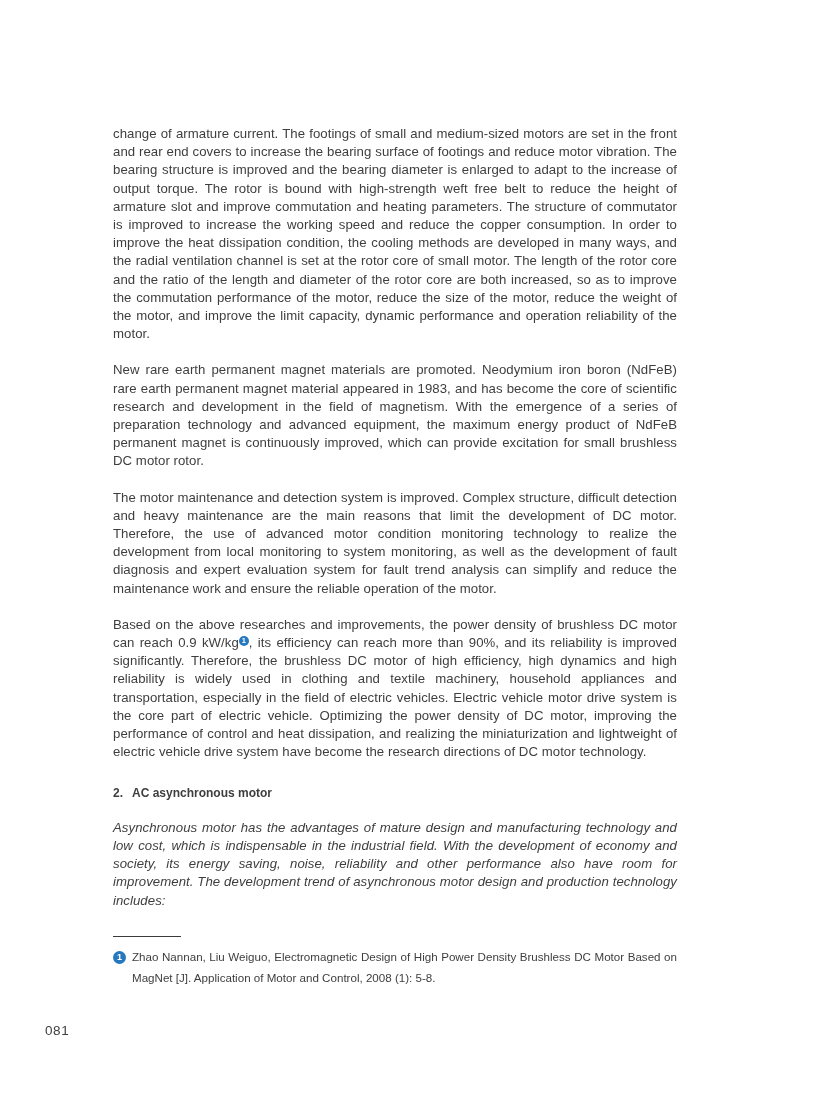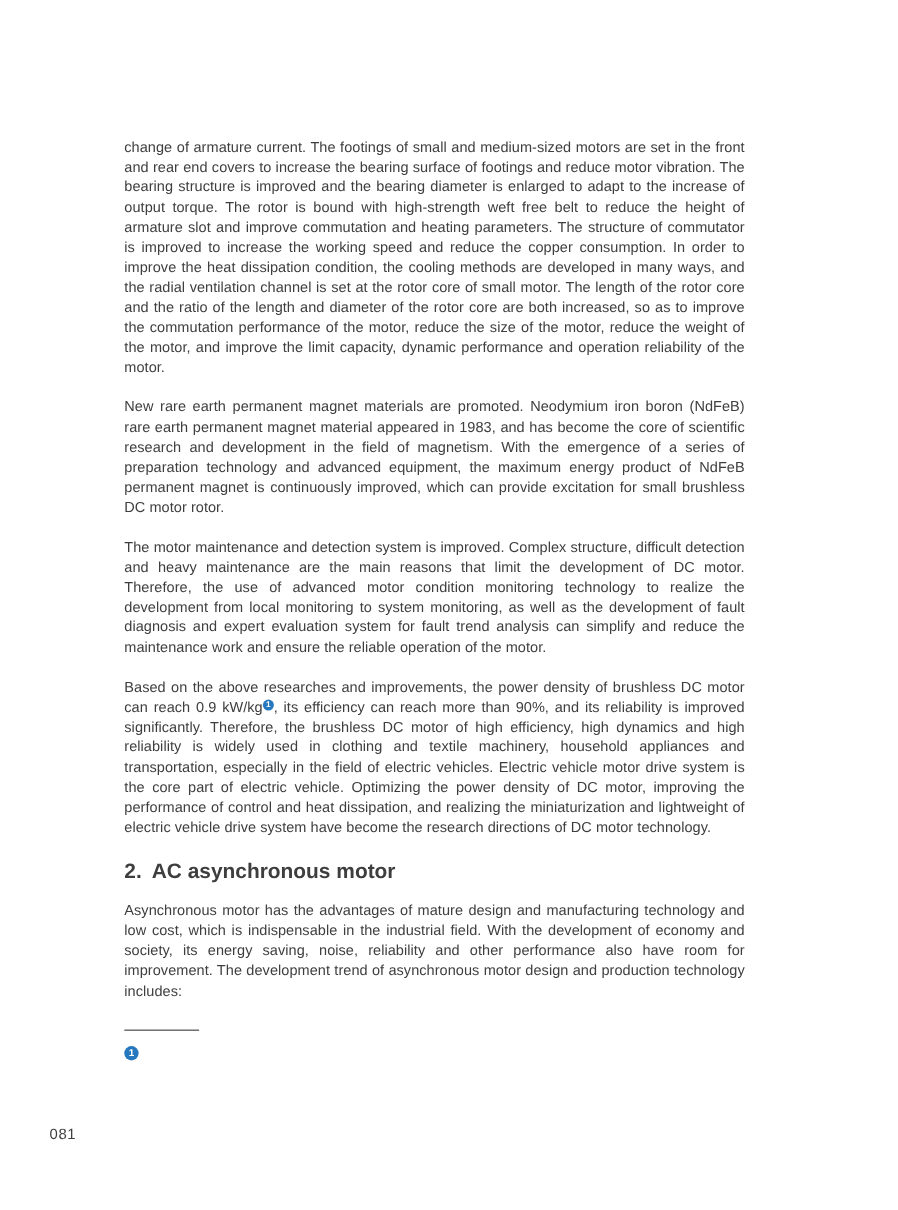--- a/index.html
+++ b/index.html
@@ -21,23 +21,23 @@
     width: 564px;
   }
   .para {
     font-size: 13.2px;
     line-height: 18.2px;
     text-align: justify;
     color: var(--text, #3e3e3e);
     margin-bottom: 18px;
     letter-spacing: 0.05px;
   }
-  .para:last-child { margin-bottom: 0; }
+  .para:last-child { margin-bottom: 0; font-style: italic; }
   .heading {
-    font-size: 19px;
+    font-size: 12px;
     line-height: 18.2px;
     margin: 22px 0 17px 0;
     color: var(--text, #3e3e3e);
   }
   .heading .heading-number { margin-right: 9px; }
   .fn-ref {
     display: inline-block;
     width: 10px; height: 10px;
     border-radius: 50%;
     background: var(--footnote_marker, #2578be);
@@ -105,19 +105,19 @@
 
     <h2 class="heading"><span class="heading-number">2.</span><span>AC asynchronous motor</span></h2>
 
     <p class="para">Asynchronous motor has the advantages of mature design and manufacturing technology and low cost, which is indispensable in the industrial field. With the development of economy and society, its energy saving, noise, reliability and other performance also have room for improvement. The development trend of asynchronous motor design and production technology includes:</p>
 
   </div>
 
   <div class="footnote-area">
     <hr class="footnote-rule">
     <div class="footnote">
-      <span class="fn-marker">1</span>
+      <span class="fn-marker">1</span><span>Zhao Nannan, Liu Weiguo, Electromagnetic Design of High Power Density Brushless DC Motor Based on MagNet [J]. Application of Motor and Control, 2008 (1): 5-8.</span>
     </div>
   </div>
 
   <div class="page-number">081</div>
 
 </div>
 
 </body></html>

